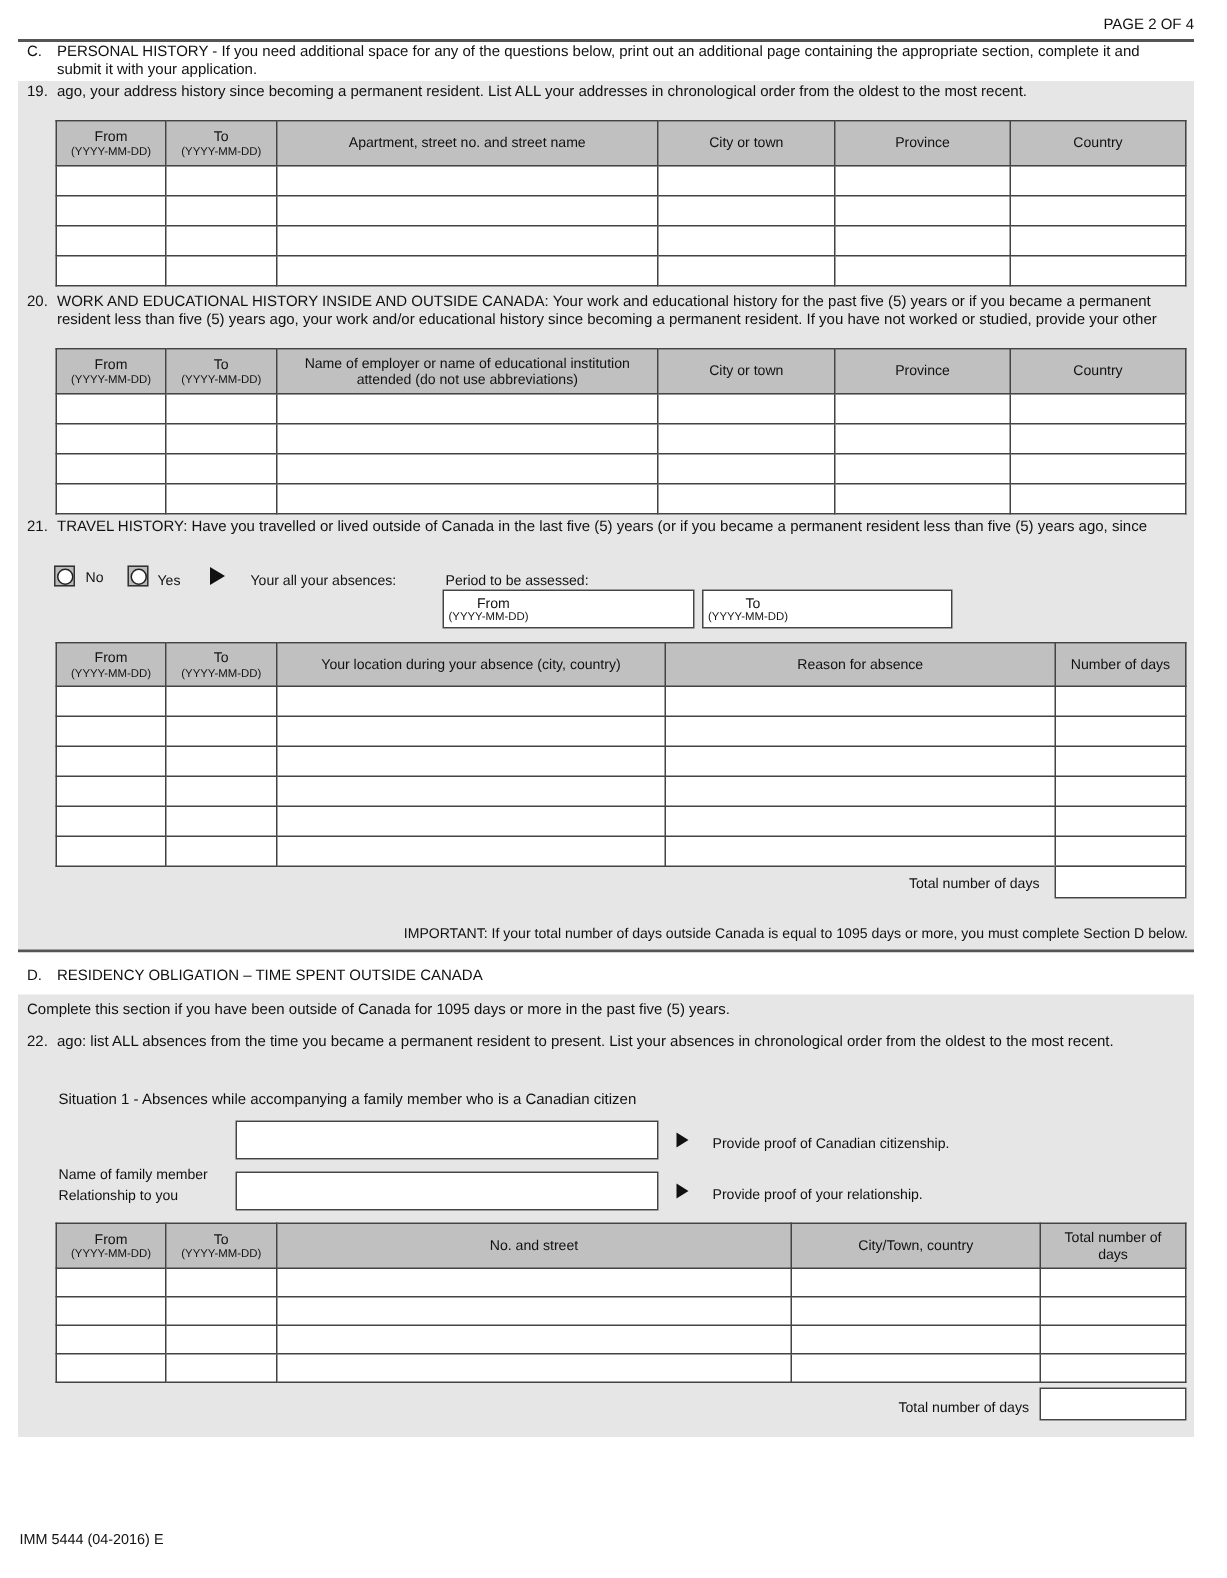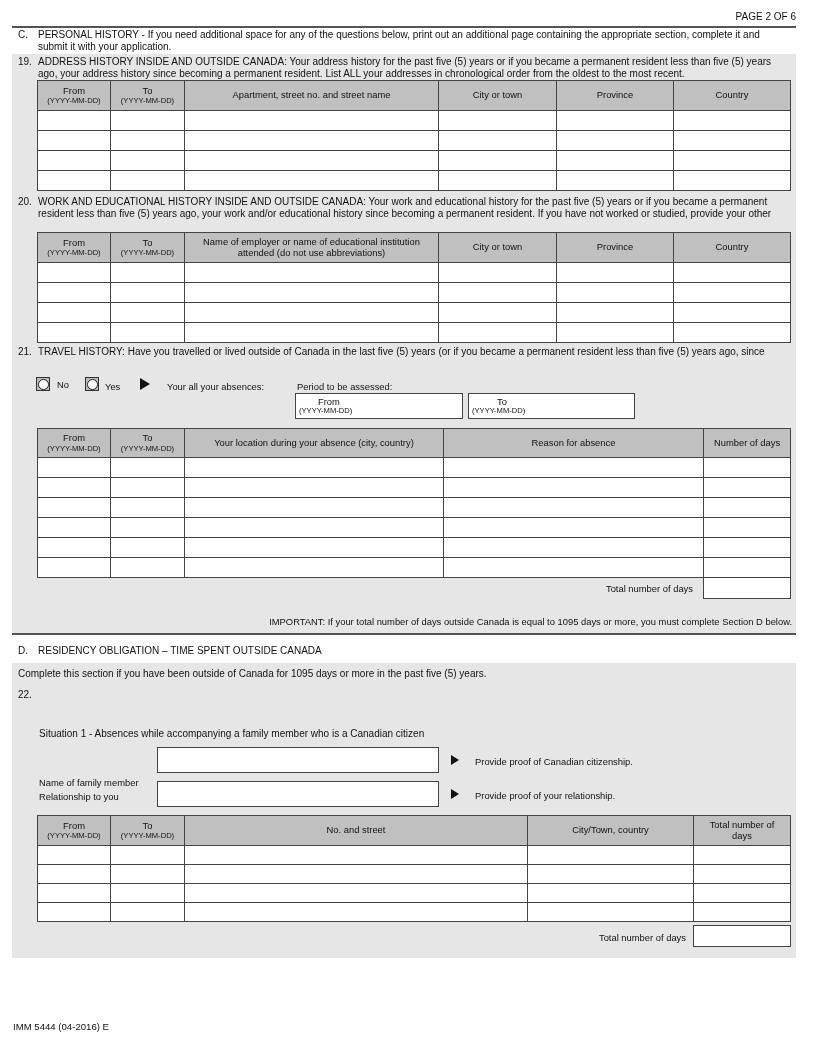--- a/index.html
+++ b/index.html
@@ -25,35 +25,34 @@
   .radio .dot { width: 11px; height: 11px; border-radius: 50%; background: #fff; border: 1.5px solid #222; }
   .tri { width: 0; height: 0; border-top: 6px solid transparent; border-bottom: 6px solid transparent; border-left: 10px solid #111; }
   .tri.sm { border-top-width: 5px; border-bottom-width: 5px; border-left-width: 8px; }
   .lbl { font-size: 9.4px; }
   .period-box .l1 { position: absolute; left: 22px; top: 2px; font-size: 9.4px; }
   .period-box .l2 { position: absolute; left: 3px; top: 12px; font-size: 7.6px; }
 </style>
 </head>
 <body>
 
-<div class="abs page-no">PAGE 2 OF 6</div>
+<div class="abs page-no">PAGE 2 OF 4</div>
 <div class="abs rule" style="top:26px;"></div>
 
 <div class="abs white-band" style="top:28px;height:26px;">
   <div class="q txt b" style="left:6px;top:1px;width:772px;">
     <span class="num">C.</span>
     <span class="body"><span>PERSONAL HISTORY</span><span> - If you need additional space for any of the questions below, print out an additional page containing the appropriate section, complete it and submit it with your application.</span></span>
   </div>
 </div>
 
 <div class="abs panel" style="top:54px;height:138px;"></div>
 <div class="q txt b abs" style="left:18px;top:56px;width:778px;">
   <span class="num">19.</span>
   <div class="body">
-    <div style="white-space:nowrap;">ADDRESS HISTORY INSIDE AND OUTSIDE CANADA: Your address history for the past five (5) years or if you became a permanent resident less than five (5) years</div>
     <div style="white-space:nowrap;">ago, your address history since becoming a permanent resident. List ALL your addresses in chronological order from the oldest to the most recent.</div>
   </div>
 </div>
 <table class="grid" style="left:37px;top:80px;width:753px;">
   <colgroup>
       <col style="width:73px">
       <col style="width:74px">
       <col style="width:254px">
       <col style="width:118px">
       <col style="width:117px">
@@ -272,20 +271,21 @@
     <span class="body">RESIDENCY OBLIGATION – TIME SPENT OUTSIDE CANADA</span>
   </div>
 </div>
 
 <div class="abs panel" style="top:663px;height:295px;"></div>
 <div class="abs txt b" style="left:18px;top:668px;">Complete this section if you have been outside of Canada for 1095 days or more in the past five (5) years.</div>
 
 <div class="q txt b abs" style="left:18px;top:689px;width:790px;">
   <span class="num">22.</span>
   <div class="body">
+    <div style="white-space:nowrap;">ago: list ALL absences from the time you became a permanent resident to present. List your absences in chronological order from the oldest to the most recent.</div>
   </div>
 </div>
 
 <div class="abs txt b" style="left:39px;top:728px;">Situation 1 - Absences while accompanying a family member who is a Canadian citizen</div>
 
 <div class="abs lbl" style="left:39px;top:777px;">Name of family member</div>
 <div class="abs box" style="left:157px;top:747px;width:282px;height:26px;"></div>
 <div class="abs tri sm" style="left:451px;top:755px;"></div>
 <div class="abs lbl" style="left:475px;top:756px;">Provide proof of Canadian citizenship.</div>
 

